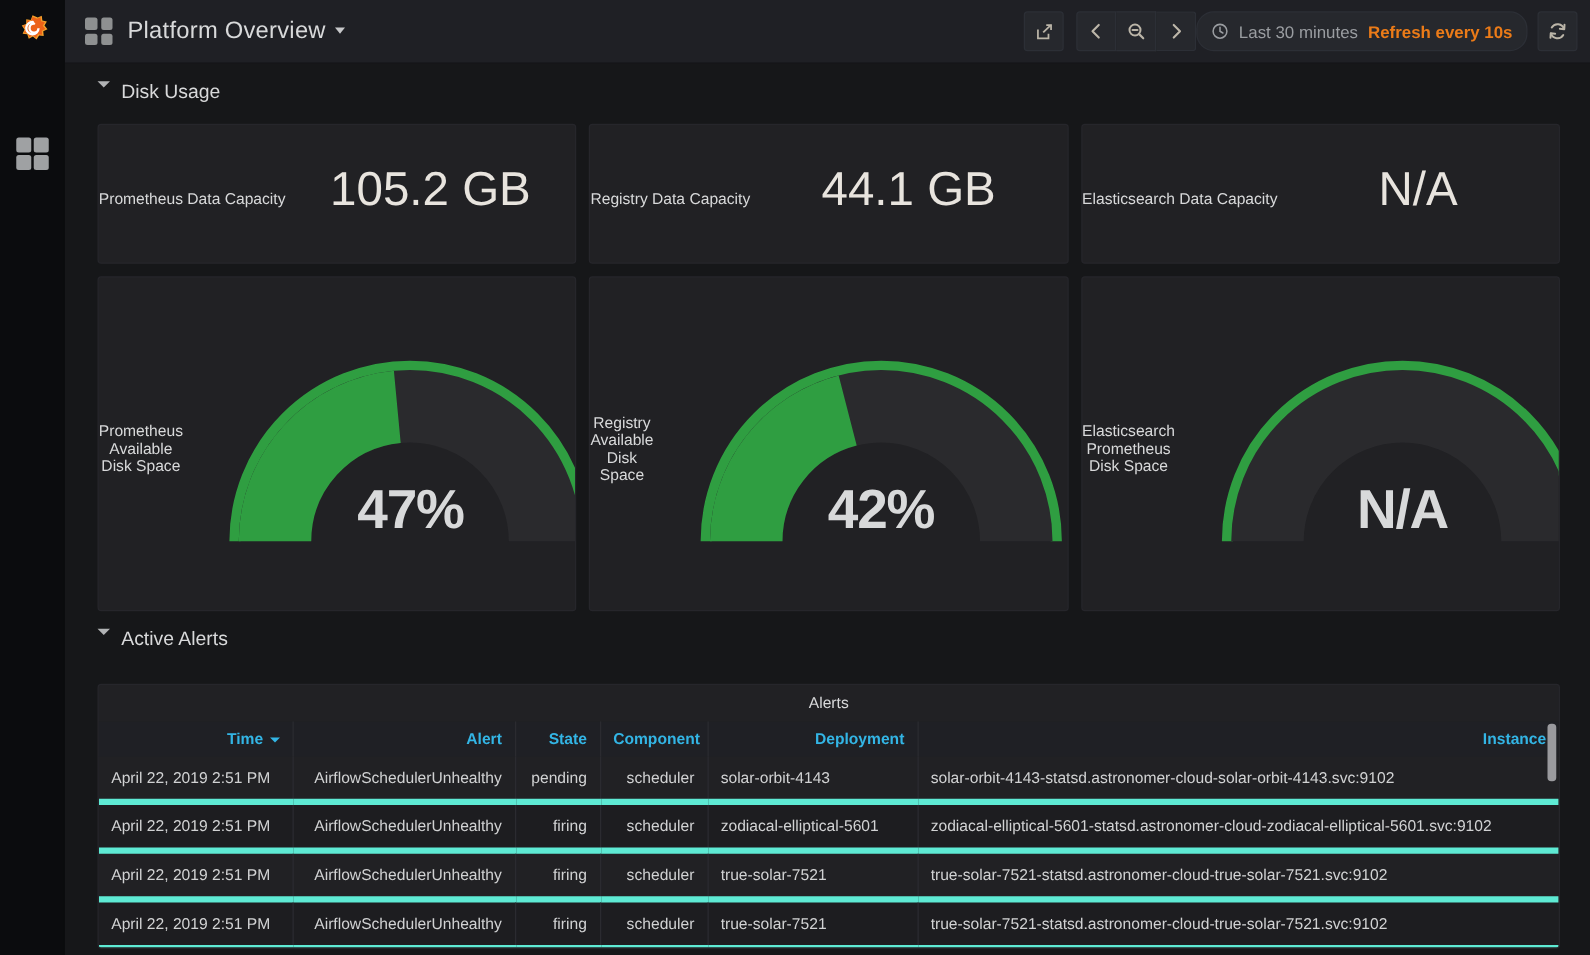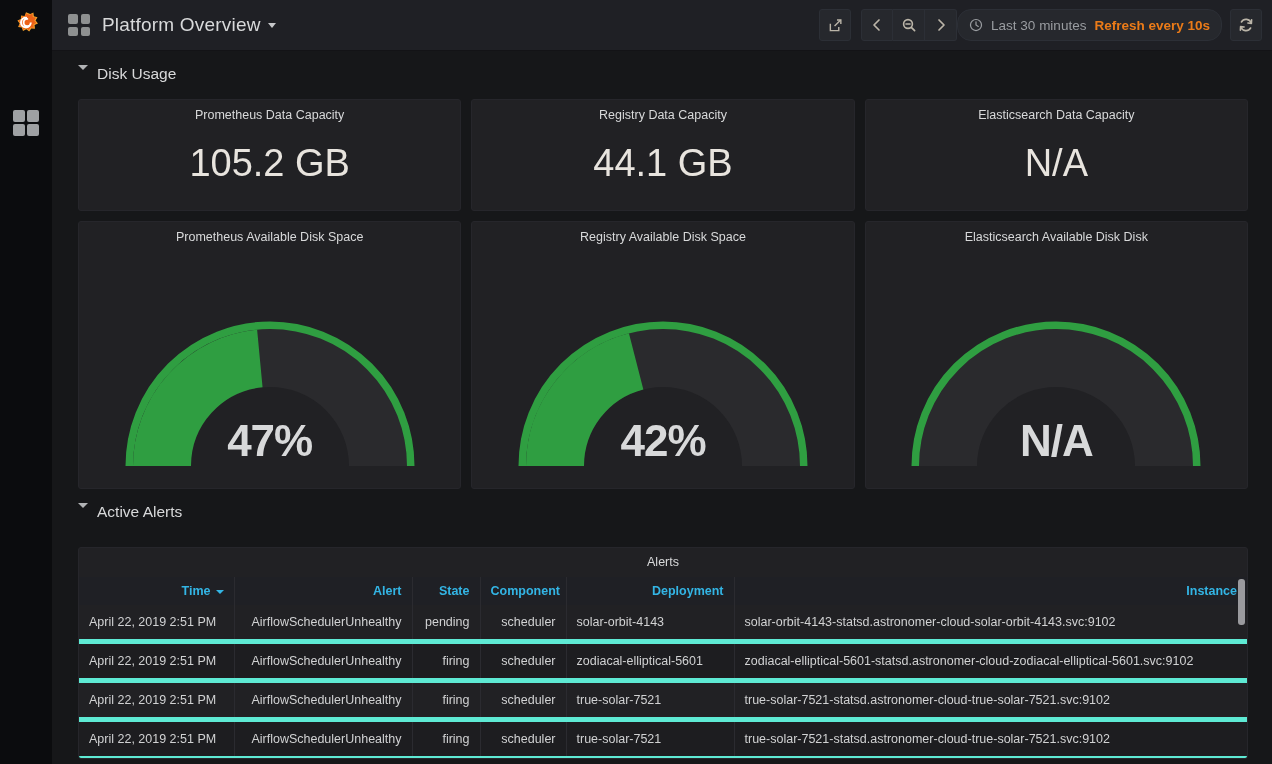--- a/index.html
+++ b/index.html
@@ -65,21 +65,21 @@
 
   .row-title { display:flex; align-items:flex-start; gap:9px; height:34px;
                margin-top:14px; cursor:pointer; }
   .row-title .rt-caret { width:0;height:0;
                border-left:5px solid transparent; border-right:5px solid transparent;
                border-top:5px solid #b1b3b5; }
   .row-title .rt-text { font-size:15.5px; color:#d8d9da; font-weight:500; }
 
   .panel-row { display:flex; gap:10px; }
   .panel { background:#212124; border:1px solid #26262b; border-radius:3px;
-           flex:1 1 0; display:flex; flex-direction:column; align-items:center;
+           flex:1 1 0; display:flex; flex-direction:row; align-items:center;
            overflow:hidden; }
   .panel-title { font-size:12.5px; color:#d8d9da; margin-top:8px; text-align:center;
                  font-weight:400; }
 
   
   .panel-stat { height:112px; }
   .stat-value { flex:1 1 auto; display:flex; align-items:center; justify-content:center;
                 font-size:38px; font-weight:400; color:#e8e4de; letter-spacing:0px;
                 line-height:1; padding-bottom:6px; }
 
@@ -246,21 +246,21 @@
               <svg width="300" height="200" viewBox="0 0 300 200" class="gauge-svg">
                 <path d="M 10 178.00000000000003 A 140 140 0 0 1 290 177.99999999999997" fill="none" stroke="#2f9e41" stroke-width="9"></path>
                 <path d="M 42 178 A 108 108 0 0 1 258 177.99999999999997" fill="none" stroke="#2a2a2d" stroke-width="58"></path>
                 <path d="M 42 178 A 108 108 0 0 1 123.14149218619562 73.39301859810786" fill="none" stroke="#2f9e41" stroke-width="58"></path>
               </svg>
             </span>
           <div class="gauge-text">42%</div>
         </div>
       </div>
       <div class="panel panel-gauge">
-        <div class="panel-title">Elasticsearch Available Disk Disk</div>
+        <div class="panel-title">Elasticsearch Prometheus Disk Space</div>
         <div class="gauge-wrap">
           <span class="gauge-slot">
               <svg width="300" height="200" viewBox="0 0 300 200" class="gauge-svg">
                 <path d="M 10 178.00000000000003 A 140 140 0 0 1 290 177.99999999999997" fill="none" stroke="#2f9e41" stroke-width="9"></path>
                 <path d="M 42 178 A 108 108 0 0 1 258 177.99999999999997" fill="none" stroke="#2a2a2d" stroke-width="58"></path>
               </svg>
             </span>
           <div class="gauge-text">N/A</div>
         </div>
       </div>

